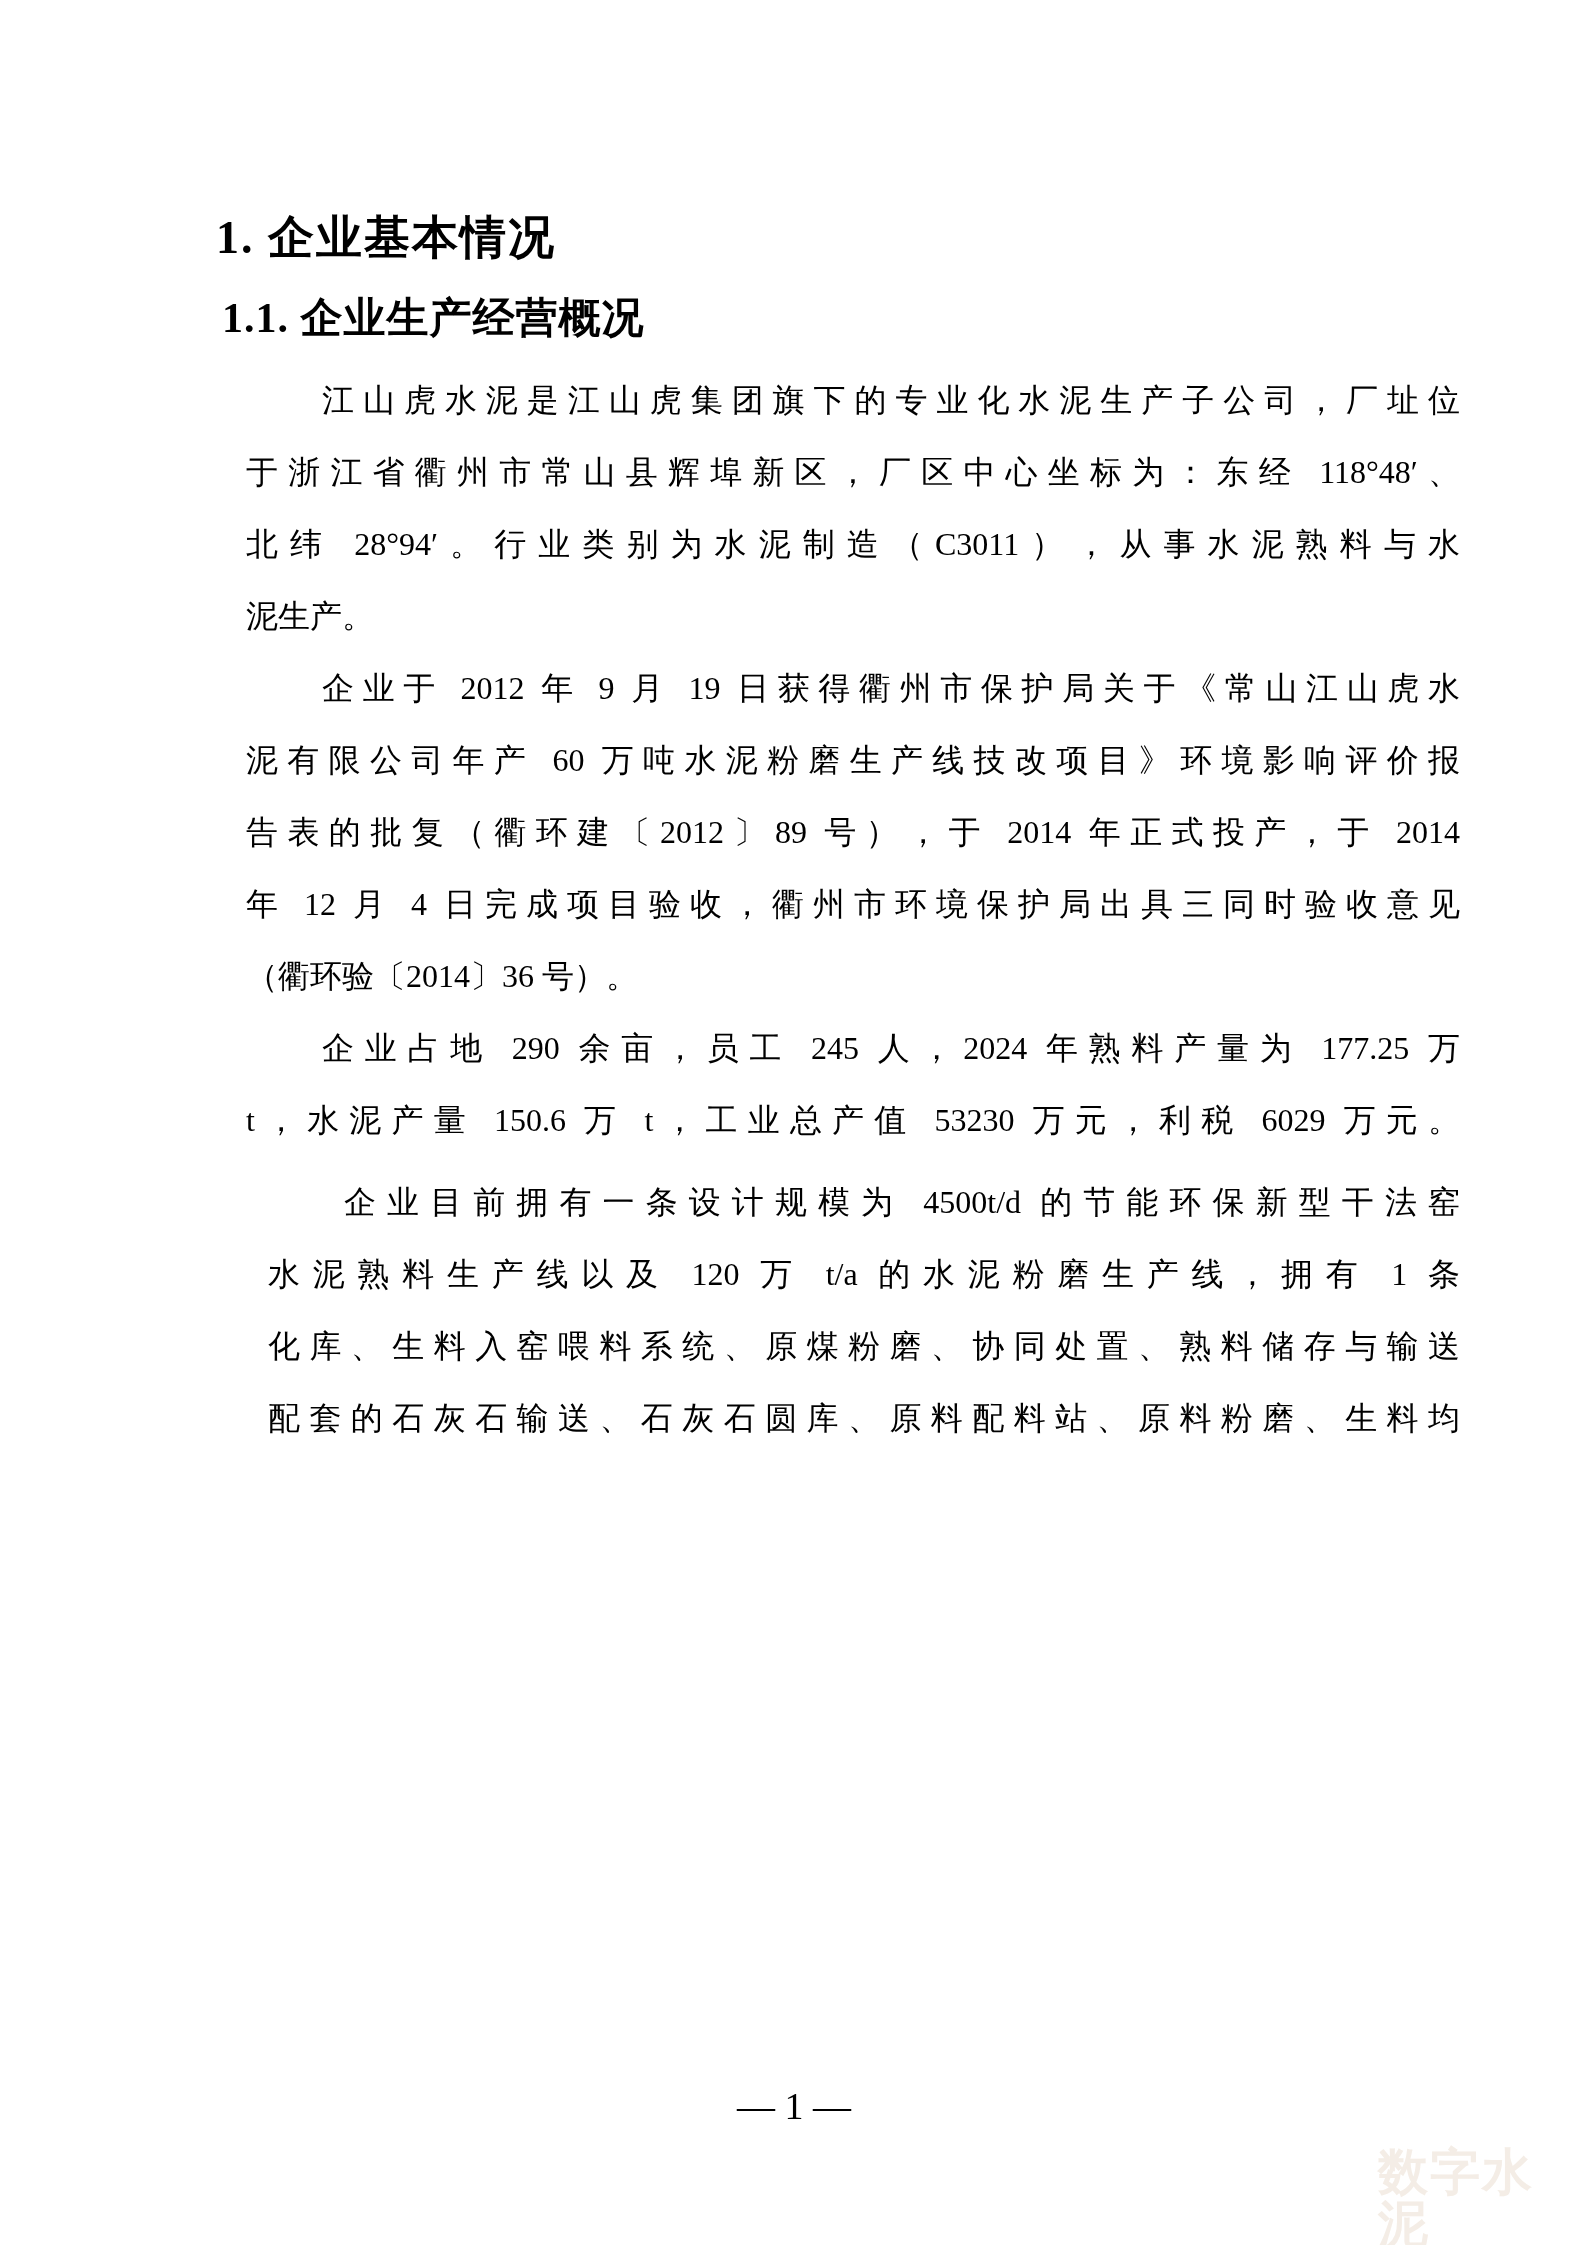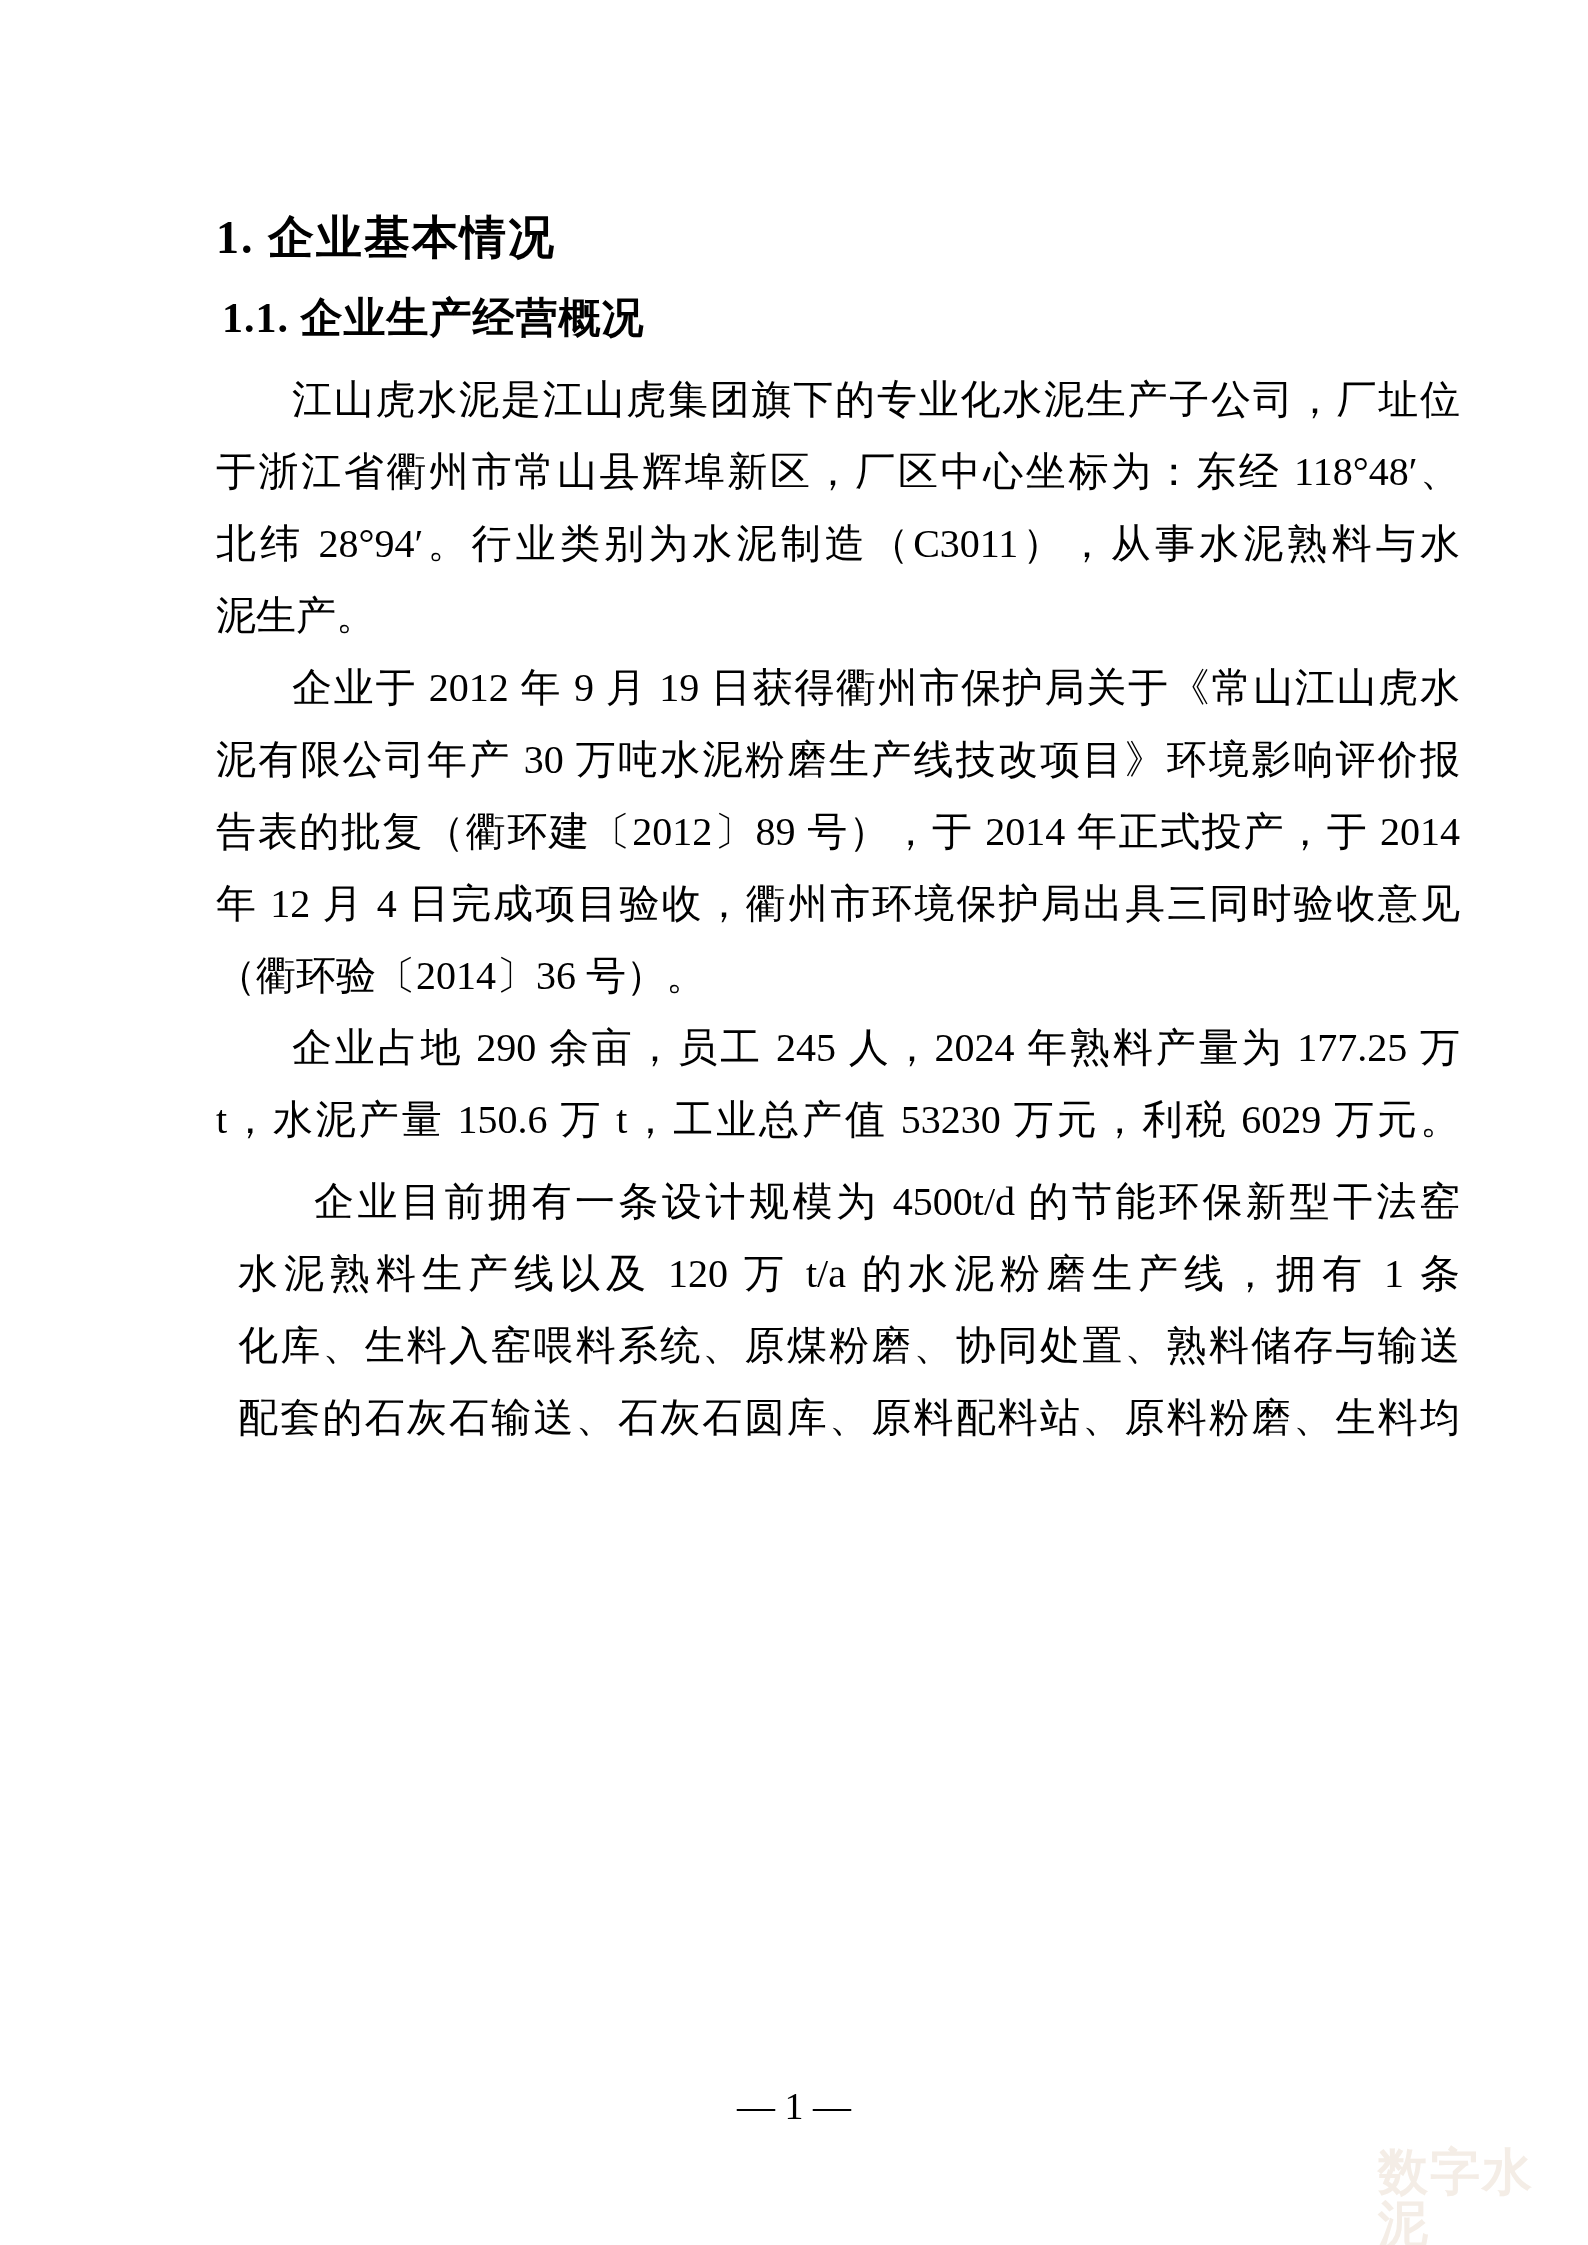--- a/index.html
+++ b/index.html
@@ -29,25 +29,26 @@
     font-weight: 700;
     line-height: 72px;
     letter-spacing: 1px;
     margin-top: 6px;
     margin-left: 6px;
   }
   .h2.later { margin-top: 24px; }
   .para { margin: 0; }
   .para.after-heading { margin-top: 10px; }
   .line {
-    font-size: 40px;
+    font-size: 32px;
     line-height: 72px;
     text-align: justify;
     text-align-last: justify;
     white-space: normal;
+    margin-left: 30px;
   }
   .line.indent { text-indent: 76px; }
   .line.end { text-align-last: left; }
   .para.shift .line { padding-left: 22px; }
   .footer {
     position: absolute;
     left: 0;
     right: 0;
     top: 2082px;
     text-align: center;
@@ -84,21 +85,21 @@
     <div class="para after-heading">
       <div class="line indent">江山虎水泥是江山虎集团旗下的专业化水泥生产子公司，厂址位</div>
       <div class="line">于浙江省衢州市常山县辉埠新区，厂区中心坐标为：东经 118°48′、</div>
       <div class="line">北纬 28°94′。行业类别为水泥制造（C3011），从事水泥熟料与水</div>
       <div class="line end">泥生产。</div>
     </div>
 
 
     <div class="para">
       <div class="line indent">企业于 2012 年 9 月 19 日获得衢州市保护局关于《常山江山虎水</div>
-      <div class="line">泥有限公司年产 30 万吨水泥粉磨生产线技改项目》环境影响评价报</div>
+      <div class="line">泥有限公司年产 60 万吨水泥粉磨生产线技改项目》环境影响评价报</div>
       <div class="line">告表的批复（衢环建〔2012〕89 号），于 2014 年正式投产，于 2014</div>
       <div class="line">年 12 月 4 日完成项目验收，衢州市环境保护局出具三同时验收意见</div>
       <div class="line end">（衢环验〔2014〕36 号）。</div>
     </div>
 
     <div class="para">
       <div class="line indent">企业占地 290 余亩，员工 245 人，2024 年熟料产量为 177.25 万</div>
       <div class="line">t，水泥产量 150.6 万 t，工业总产值 53230 万元，利税 6029 万元。</div>
     </div>
 

